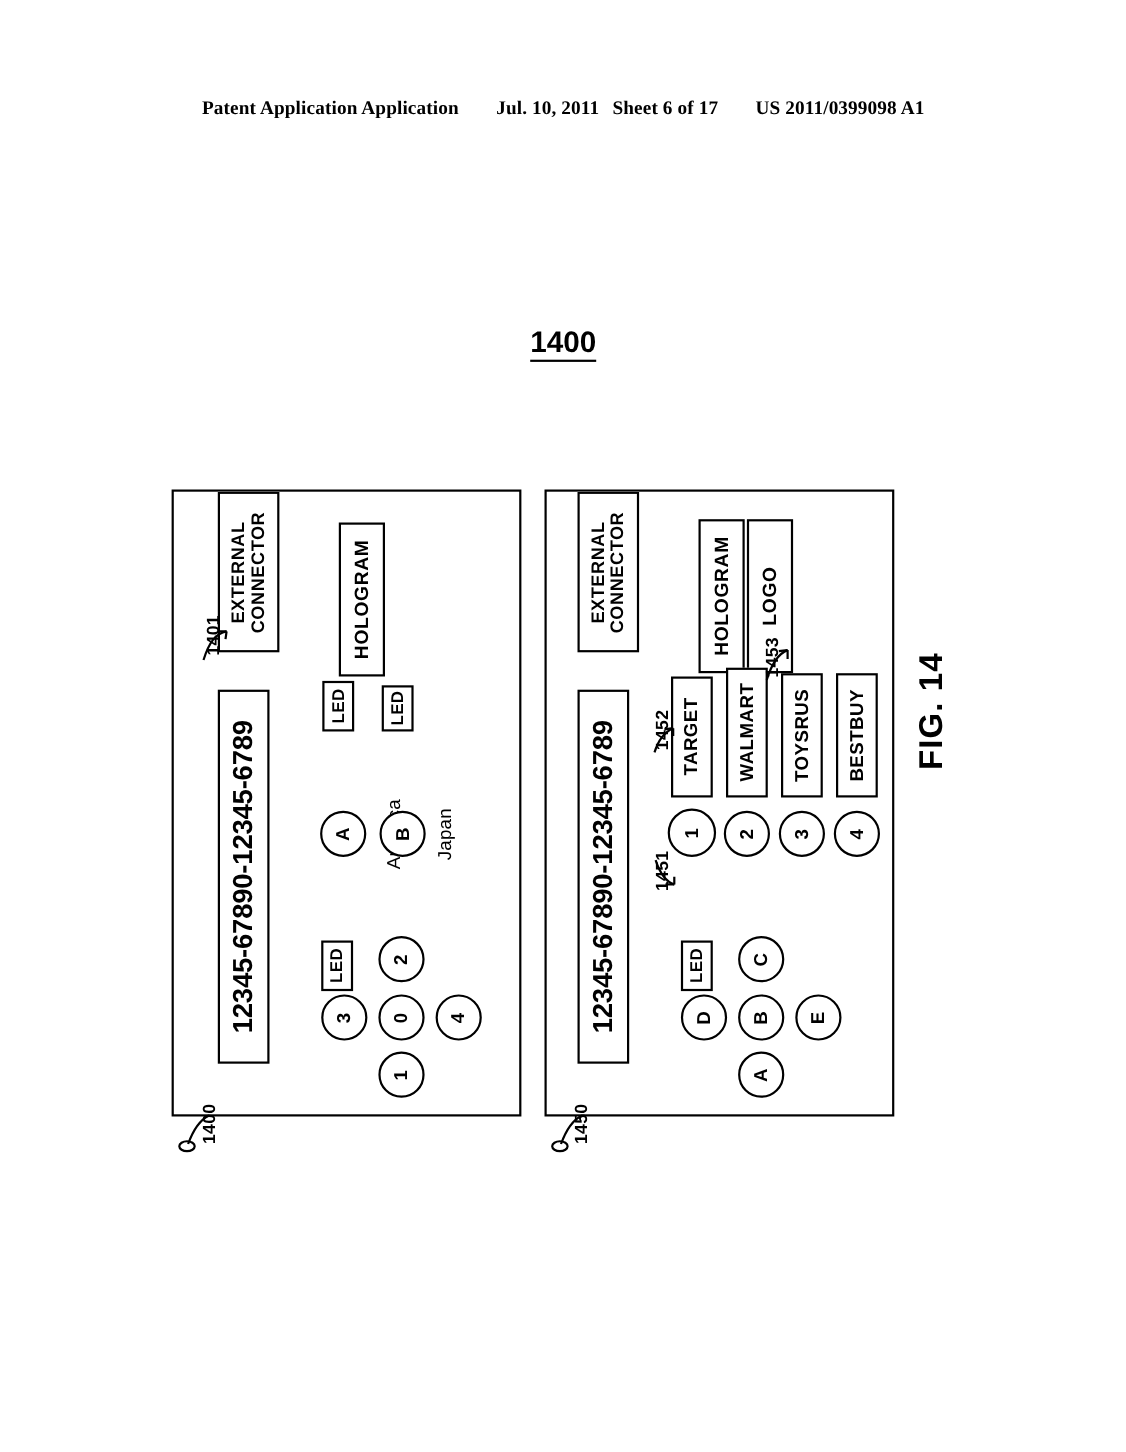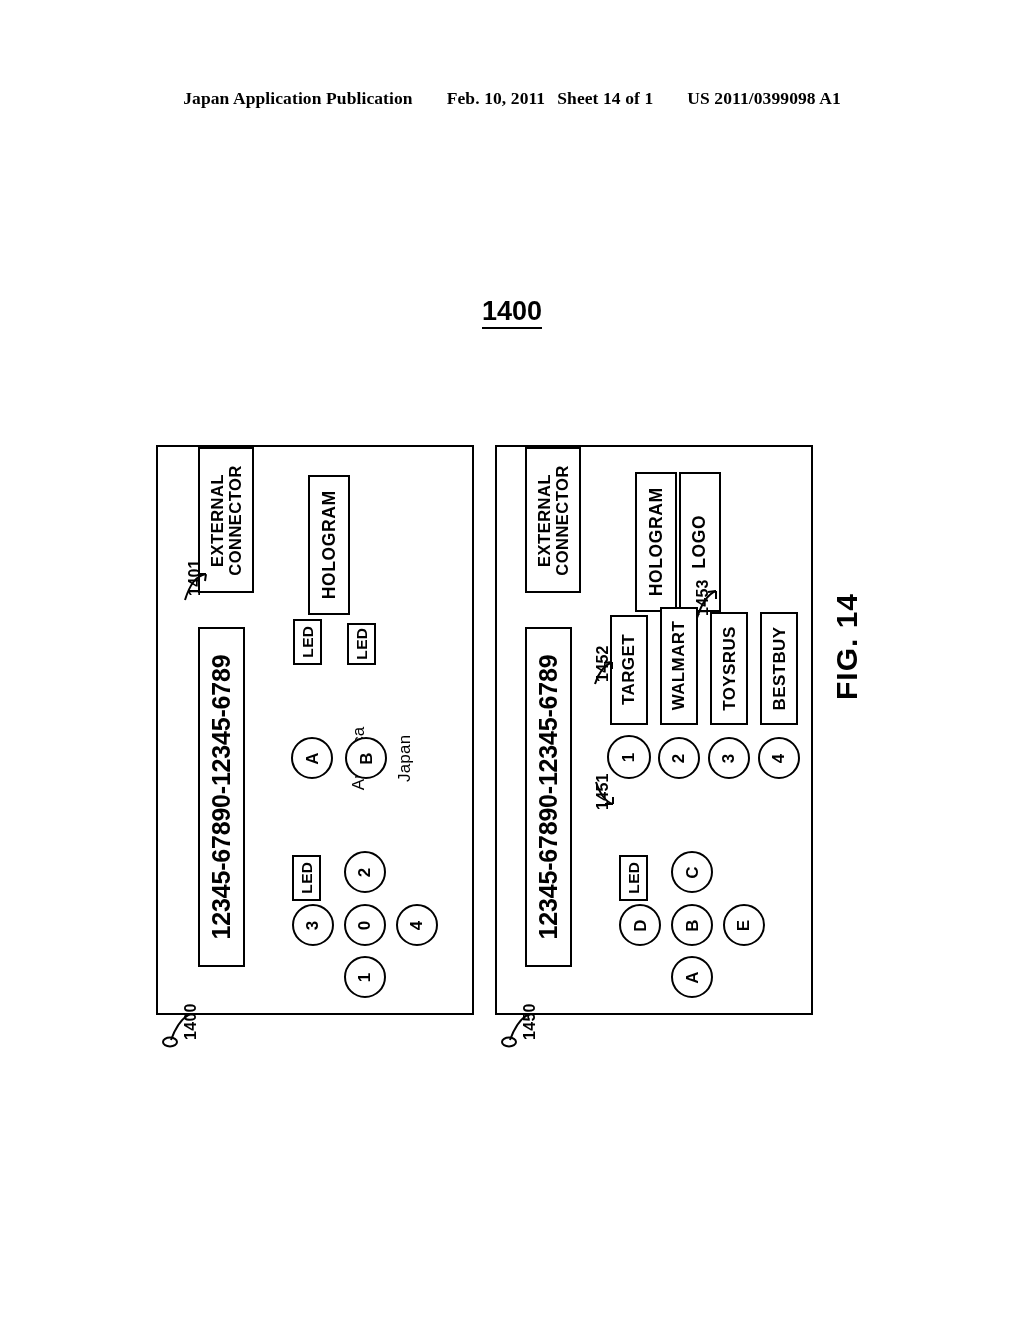--- a/index.html
+++ b/index.html
@@ -152,21 +152,21 @@
   .t-logo     { font-size: 17.5px; letter-spacing: 0.6px; }
   .t-serial   { font-size: 25px; letter-spacing: -0.2px; font-weight: bold; }
   .t-led      { font-size: 15.5px; letter-spacing: 0.3px; }
   .t-store    { font-size: 17px; letter-spacing: 0.4px; }
   .t-country  { font-size: 17px; font-weight: normal; letter-spacing: 0.2px; }
 </style>
 </head>
 <body>
 
 <div class="pub-header">
-  <span class="seg">Japan Application Publication</span><span class="sp-wide"></span><span class="seg">Feb. 10, 2011</span><span class="sp-mid"></span><span class="seg">Sheet 14 of 1</span><span class="sp-wide"></span><span class="seg">US 2011/0399098 A1</span>
+  <span class="seg">Patent Application Application</span><span class="sp-wide"></span><span class="seg">Jul. 10, 2011</span><span class="sp-mid"></span><span class="seg">Sheet 6 of 17</span><span class="sp-wide"></span><span class="seg">US 2011/0399098 A1</span>
 </div>
 
 <div class="fig-top-num">
   <span>1400</span>
 </div>
 
 <div class="fig-label">FIG. 14</div>
 
 <div class="panel" id="panel-left">
 

